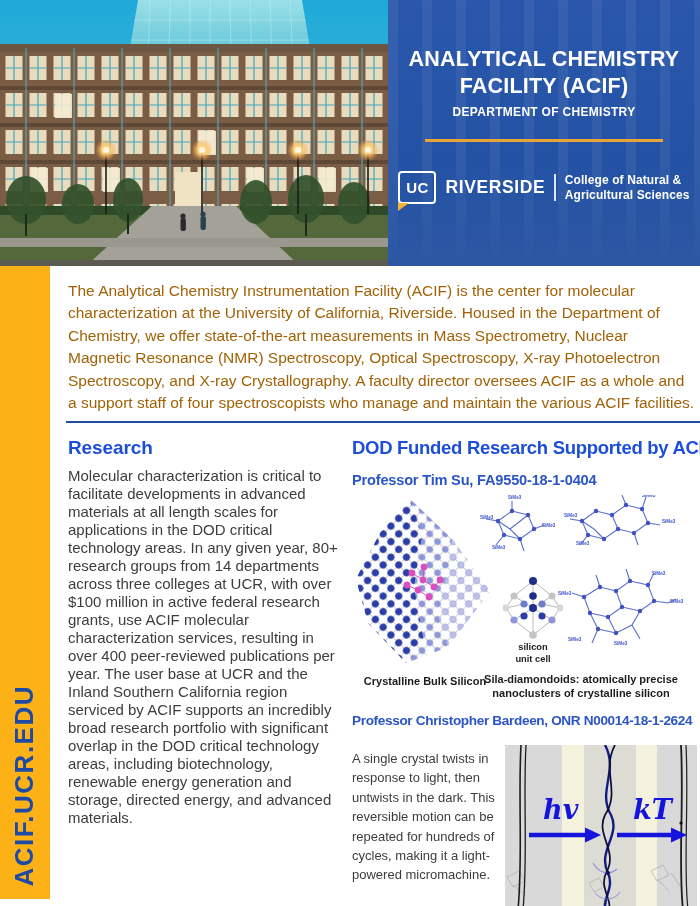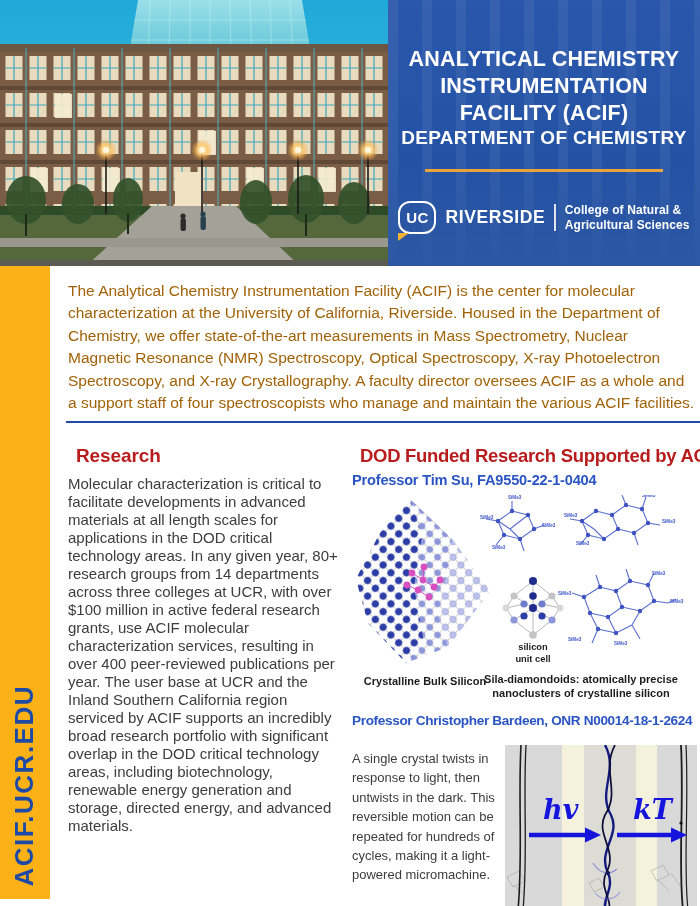--- a/index.html
+++ b/index.html
@@ -12,45 +12,45 @@
 
   
   .panel { position:absolute; left:388px; top:0; width:312px; height:266px;
            background:linear-gradient(180deg,#2a57ab 0%, #2453a6 55%, #204c9d 100%); color:#fff; }
   .panel-tex { position:absolute; inset:0; opacity:.06;
       background:
         repeating-linear-gradient(90deg, #ffffff 0 10px, transparent 10px 34px),
         linear-gradient(180deg, transparent 0 60%, #ffffff 100%); }
   .panel-inner { position:relative; padding-top:46px; text-align:center; }
   .title-line { font-size:21.5px; font-weight:bold; line-height:27px; letter-spacing:.2px; }
-  .subtitle { font-size:19px; font-weight:bold; letter-spacing:.3px; }
+  .subtitle { font-size:12px; font-weight:bold; margin-top:5px; letter-spacing:.3px; }
   .gold-rule { width:238px; height:3px; background:#e8a43b; margin:20px auto 0; }
   .logo-row { margin-top:29px; display:flex; justify-content:center; align-items:center; gap:9px; }
-  .uc-mark { position:relative; width:34px; height:29px; border:2.5px solid #fff; border-radius:12px;
+  .uc-mark { position:relative; width:34px; height:29px; border:2.5px solid #fff; border-radius:4px;
              display:flex; align-items:center; justify-content:center;
              font-weight:bold; font-size:15px; letter-spacing:.5px; }
   .uc-fold { position:absolute; left:-2px; bottom:-9px; width:0; height:0;
              border-top:8px solid #f5b335; border-right:11px solid transparent; }
   .wordmark { font-size:17.5px; font-weight:bold; letter-spacing:.6px; }
   .logo-sep { width:1.5px; height:27px; background:rgba(255,255,255,.85); }
   .college { font-size:12px; font-weight:bold; text-align:left; line-height:1.22; letter-spacing:.1px; }
 
   
   .sidebar { position:absolute; left:0; top:266px; width:50px; height:633px; background:#fcb216; }
   .sidebar-url { position:absolute; left:9px; bottom:13px; writing-mode:vertical-rl;
                  transform:rotate(180deg); font-size:26px; font-weight:bold;
                  color:#1d4aa6; letter-spacing:1.5px; white-space:nowrap; }
 
   
   .intro { position:absolute; left:68px; top:280px; width:627px;
            font-size:15.5px; line-height:22.4px; color:#a16207; }
   .divider { position:absolute; left:66px; top:421px; width:634px; height:2px; background:#1f4ba3; }
 
   
-  h2 { font-size:19px; color:#b91c1c; margin:8px; letter-spacing:-.1px; }
+  h2 { font-size:19px; color:#1d4ed8; margin:0; letter-spacing:-.1px; }
   .col-left { position:absolute; left:68px; top:437px; width:278px; }
   .col-left p { margin:8px 0 0; font-size:15px; line-height:18px; color:#3d3d3d; }
 
   .col-right { position:absolute; left:352px; top:437px; width:348px; height:469px; }
   .col-right h2 { font-size:18.5px; letter-spacing:-.3px; white-space:nowrap; }
   .prof { position:absolute; font-size:14.6px; font-weight:bold; color:#2b55c4;
           margin:0; white-space:nowrap; letter-spacing:-.2px; }
   .prof-su { top:35px; left:0; }
   .prof-bardeen { top:276px; left:0; font-size:13.6px; letter-spacing:-.35px; }
 
@@ -171,21 +171,20 @@
         <rect x="200.5" y="216" width="5.4" height="14" rx="2" fill="#27414f"></rect>
       </g>
       <rect x="0" y="260" width="388" height="6" fill="#5c5b52"></rect>
     </svg>
   </div>
 
   <div class="panel">
     <div class="panel-tex"></div>
     <div class="panel-inner">
       <div class="title-line">ANALYTICAL CHEMISTRY</div>
-      <div class="title-line">INSTRUMENTATION</div>
       <div class="title-line">FACILITY (ACIF)</div>
       <div class="subtitle">DEPARTMENT OF CHEMISTRY</div>
       <div class="gold-rule"></div>
       <div class="logo-row">
         <div class="uc-mark">
           <span>UC</span>
           <span class="uc-fold"></span>
         </div>
         <div class="wordmark">RIVERSIDE</div>
         <div class="logo-sep"></div>
@@ -204,21 +203,21 @@
   <div class="intro">The Analytical Chemistry Instrumentation Facility (ACIF) is the center for molecular characterization at the University of California, Riverside. Housed in the Department of Chemistry, we offer state-of-the-art measurements in Mass Spectrometry, Nuclear Magnetic Resonance (NMR) Spectroscopy, Optical Spectroscopy, X-ray Photoelectron Spectroscopy, and X-ray Crystallography. A faculty director oversees ACIF as a whole and a support staff of four spectroscopists who manage and maintain the various ACIF facilities.</div>
   <div class="divider"></div>
 
   <div class="col-left">
     <h2>Research</h2>
     <p>Molecular characterization is critical to facilitate developments in advanced materials at all length scales for applications in the DOD critical technology areas. In any given year, 80+ research groups from 14 departments across three colleges at UCR, with over $100 million in active federal research grants, use ACIF molecular characterization services, resulting in over 400 peer-reviewed publications per year. The user base at UCR and the Inland Southern California region serviced by ACIF supports an incredibly broad research portfolio with significant overlap in the DOD critical technology areas, including biotechnology, renewable energy generation and storage, directed energy, and advanced materials.</p>
   </div>
 
   <div class="col-right">
     <h2>DOD Funded Research Supported by ACIF</h2>
-    <div class="prof prof-su">Professor Tim Su, FA9550-22-1-0404</div>
+    <div class="prof prof-su">Professor Tim Su, FA9550-18-1-0404</div>
 
     <div class="fig-si">
       <svg width="348" height="176" viewBox="0 0 348 176">
         <defs>
           <pattern id="latl" width="11" height="11" patternUnits="userSpaceOnUse" patternTransform="rotate(45)">
             <path d="M0,5.5 H11 M5.5,0 V11" stroke="#cdcdcd" stroke-width="0.9" fill="none"></path>
           </pattern>
           <pattern id="dotsM" width="11" height="11" patternUnits="userSpaceOnUse" patternTransform="rotate(45)">
             <circle cx="5.5" cy="5.5" r="3.3" fill="#8d96d8"></circle>
           </pattern>

